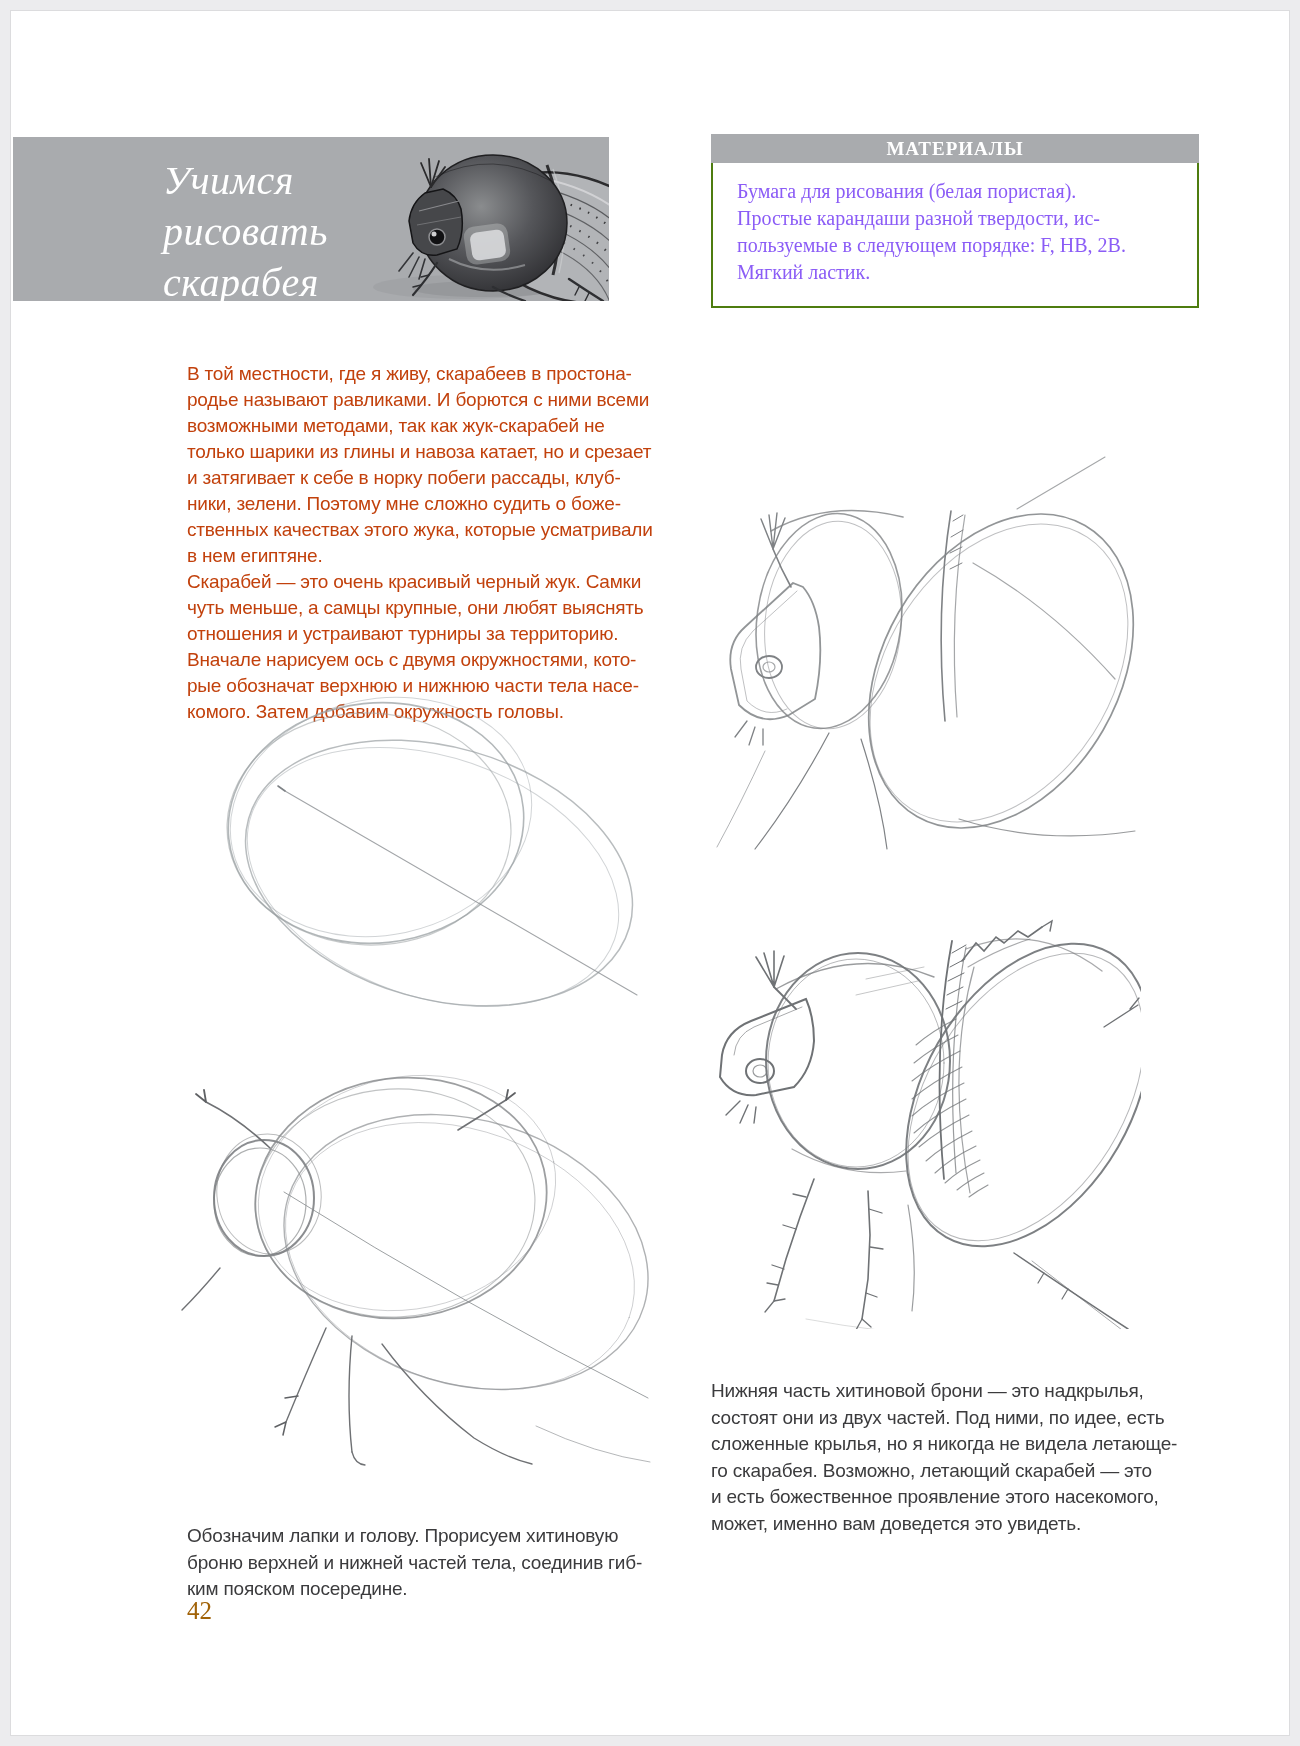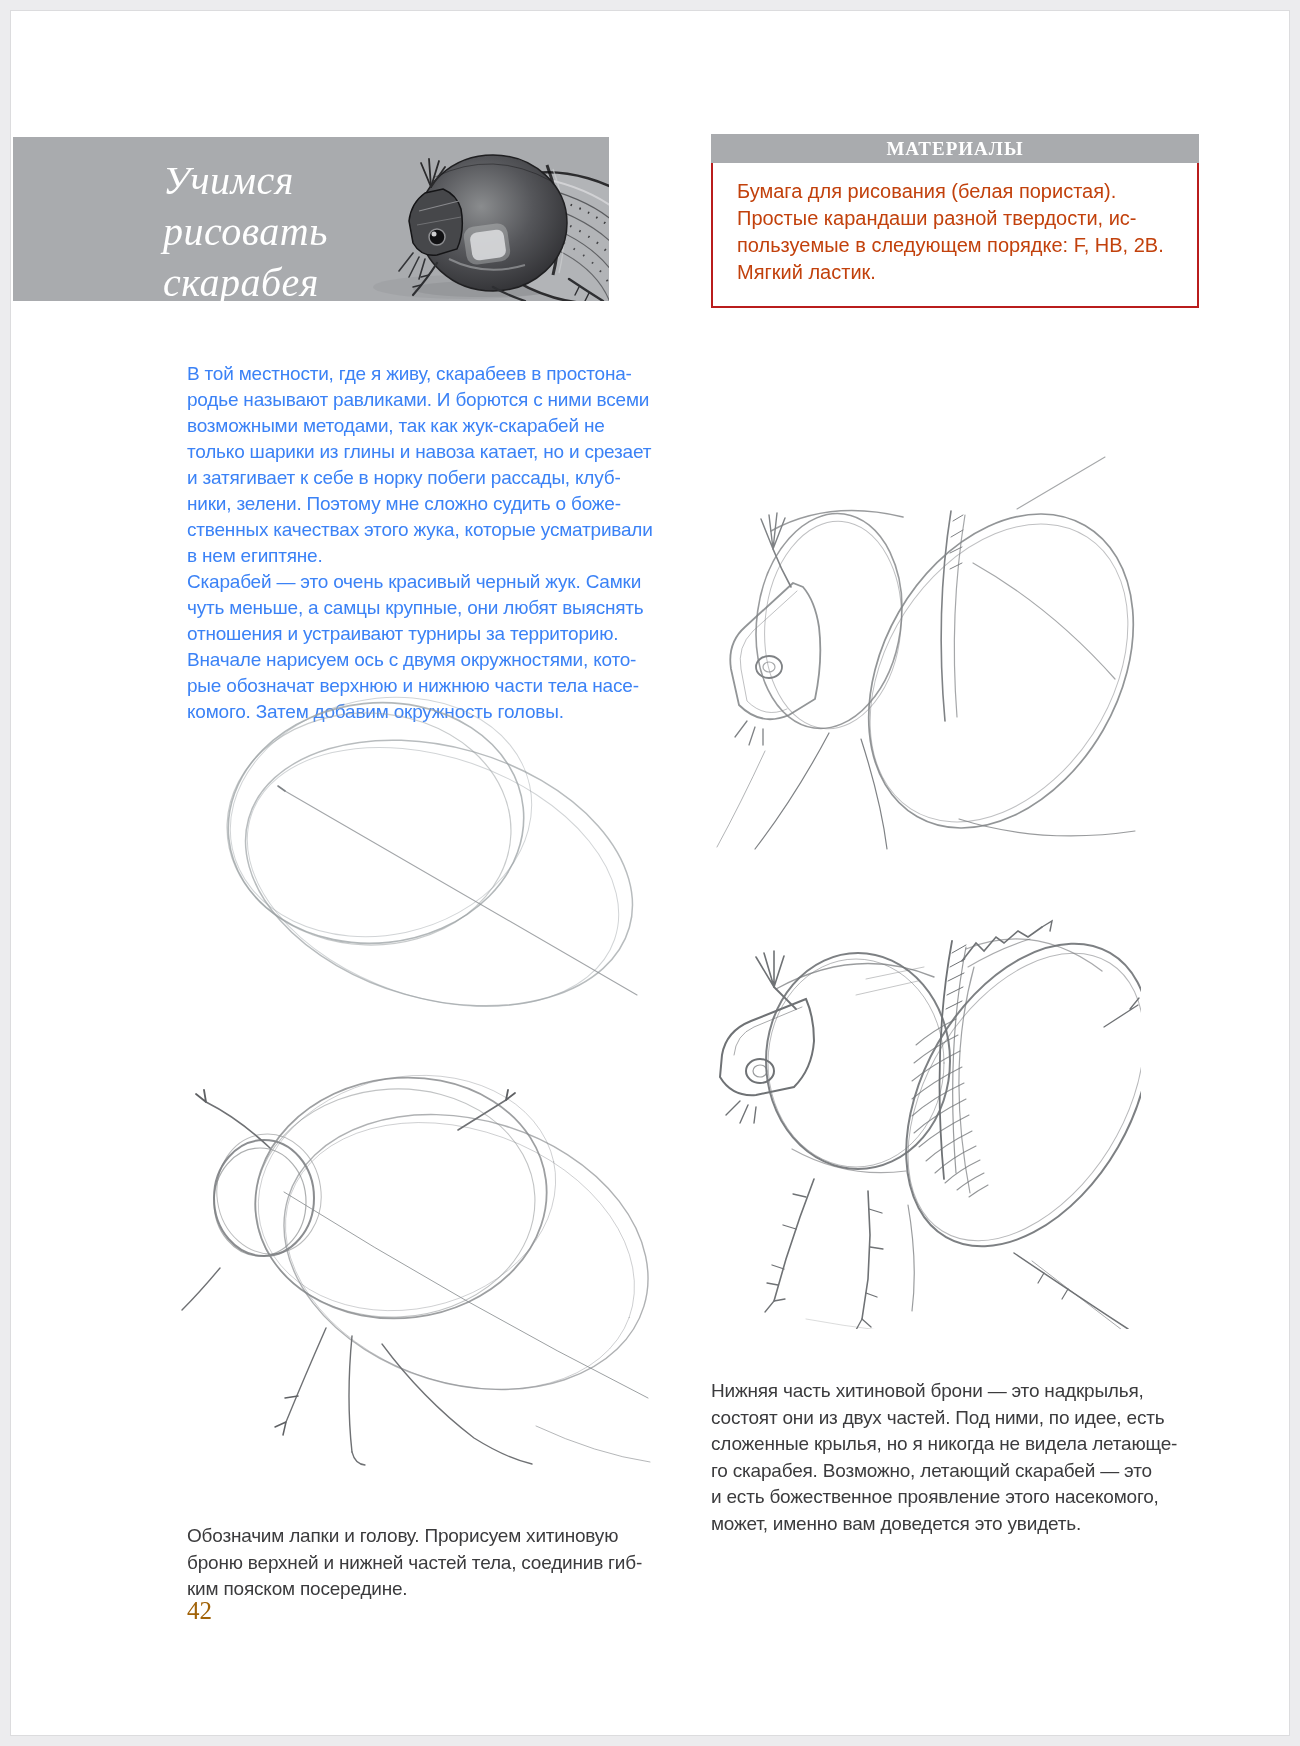--- a/index.html
+++ b/index.html
@@ -23,37 +23,37 @@
   .banner-title{
     left:150px;top:18px;
     font-family:"Liberation Serif",serif;
     font-size:40px;line-height:51px;color:#ffffff;
     letter-spacing:0.5px;
   }
   .banner-art{right:0;top:0;}
   
   .materials{
     left:700px;top:123px;width:488px;height:174px;box-sizing:border-box;
-    border:2px solid #b91c1c;background:#ffffff;
+    border:2px solid #4d7c0f;background:#ffffff;
   }
   .materials-header{
     position:absolute;left:-2px;top:-2px;width:488px;height:29px;
     background:#a9abae;color:#ffffff;
     font-family:"Liberation Serif",serif;font-weight:bold;
     font-size:19px;line-height:29px;text-align:center;letter-spacing:1px;
   }
   .materials-body{
     position:absolute;left:24px;top:42px;width:440px;
-    font-family:Liberation Sans, sans-serif;
-    font-size:20px;line-height:27px;color:#c2410c;
+    font-family:Liberation Serif, serif;
+    font-size:20px;line-height:27px;color:#8b5cf6;
   }
   
   .intro{
     left:176px;top:350px;width:470px;
-    font-size:19px;line-height:26px;color:#3b82f6;letter-spacing:-0.2px;
+    font-size:19px;line-height:26px;color:#c2410c;letter-spacing:-0.2px;
   }
   .caption{
     font-size:19px;line-height:26.5px;color:#3b3b3d;letter-spacing:-0.2px;margin-top:36px;
   }
   .caption-left{left:176px;top:1476px;width:470px;}
   .caption-right{left:700px;top:1331px;width:475px;}
   .page-number{
     left:176px;top:1586px;
     font-family:"Liberation Serif",serif;font-size:25px;color:#a16207;
   }

